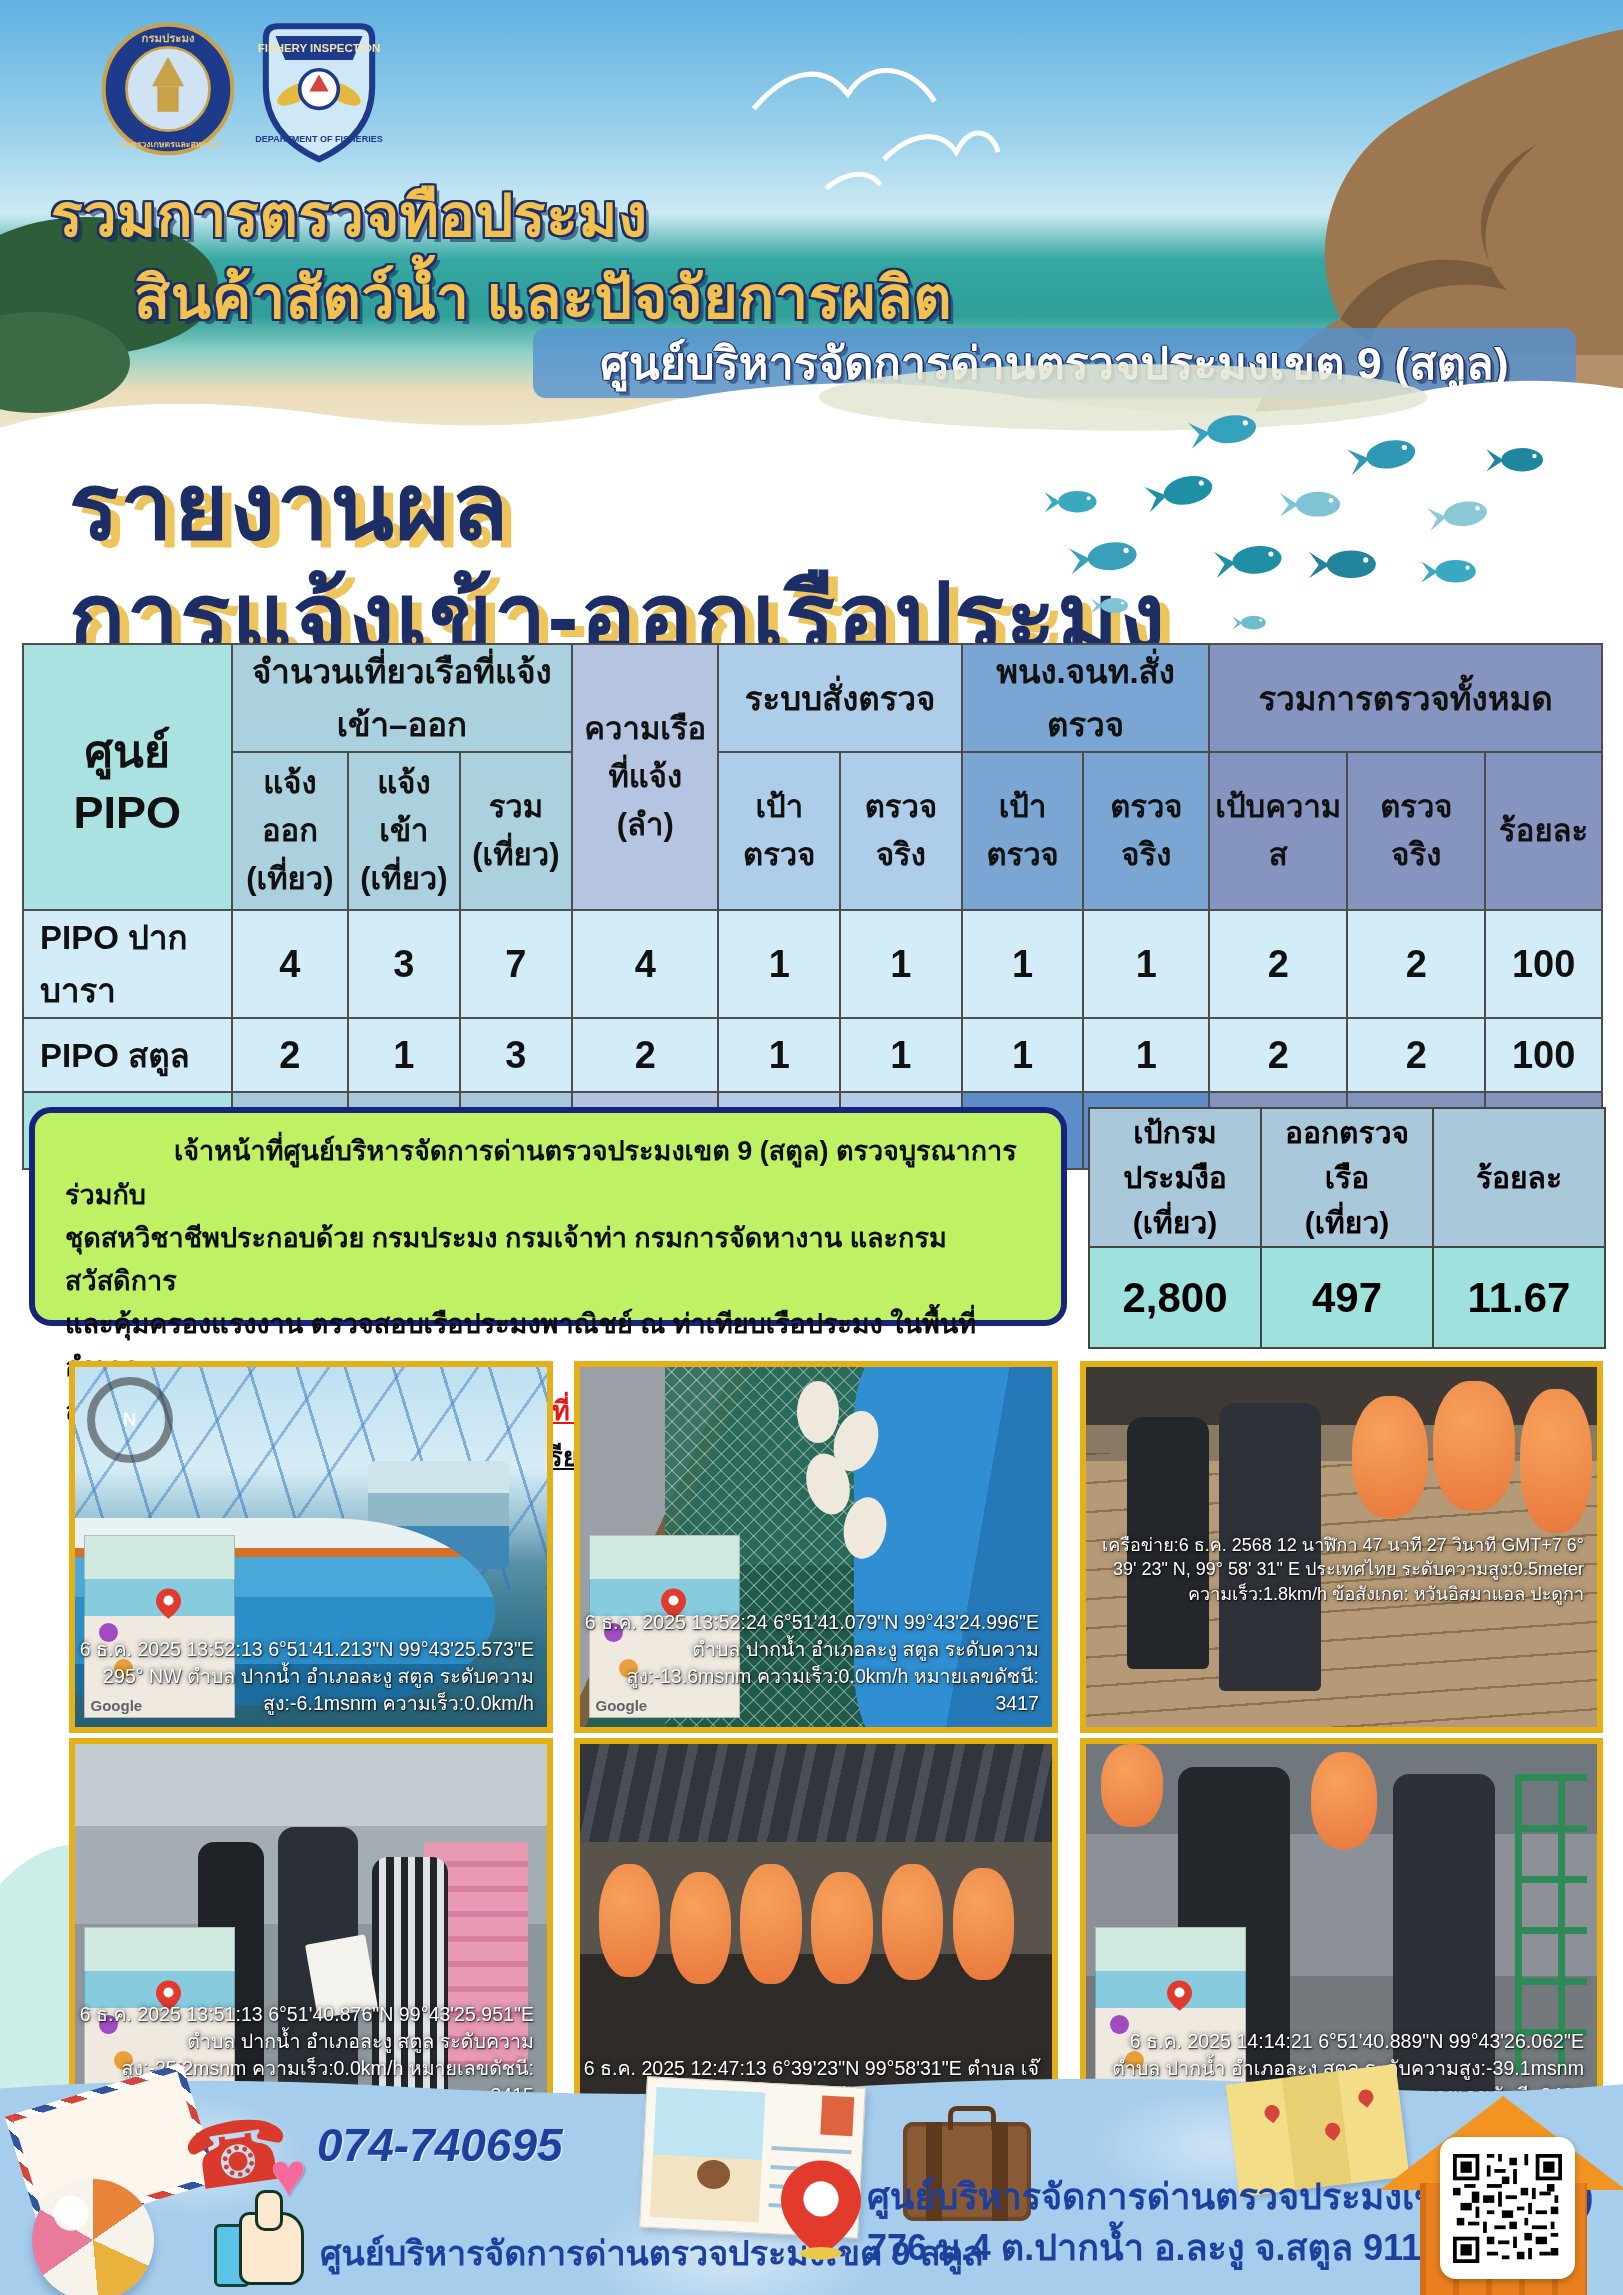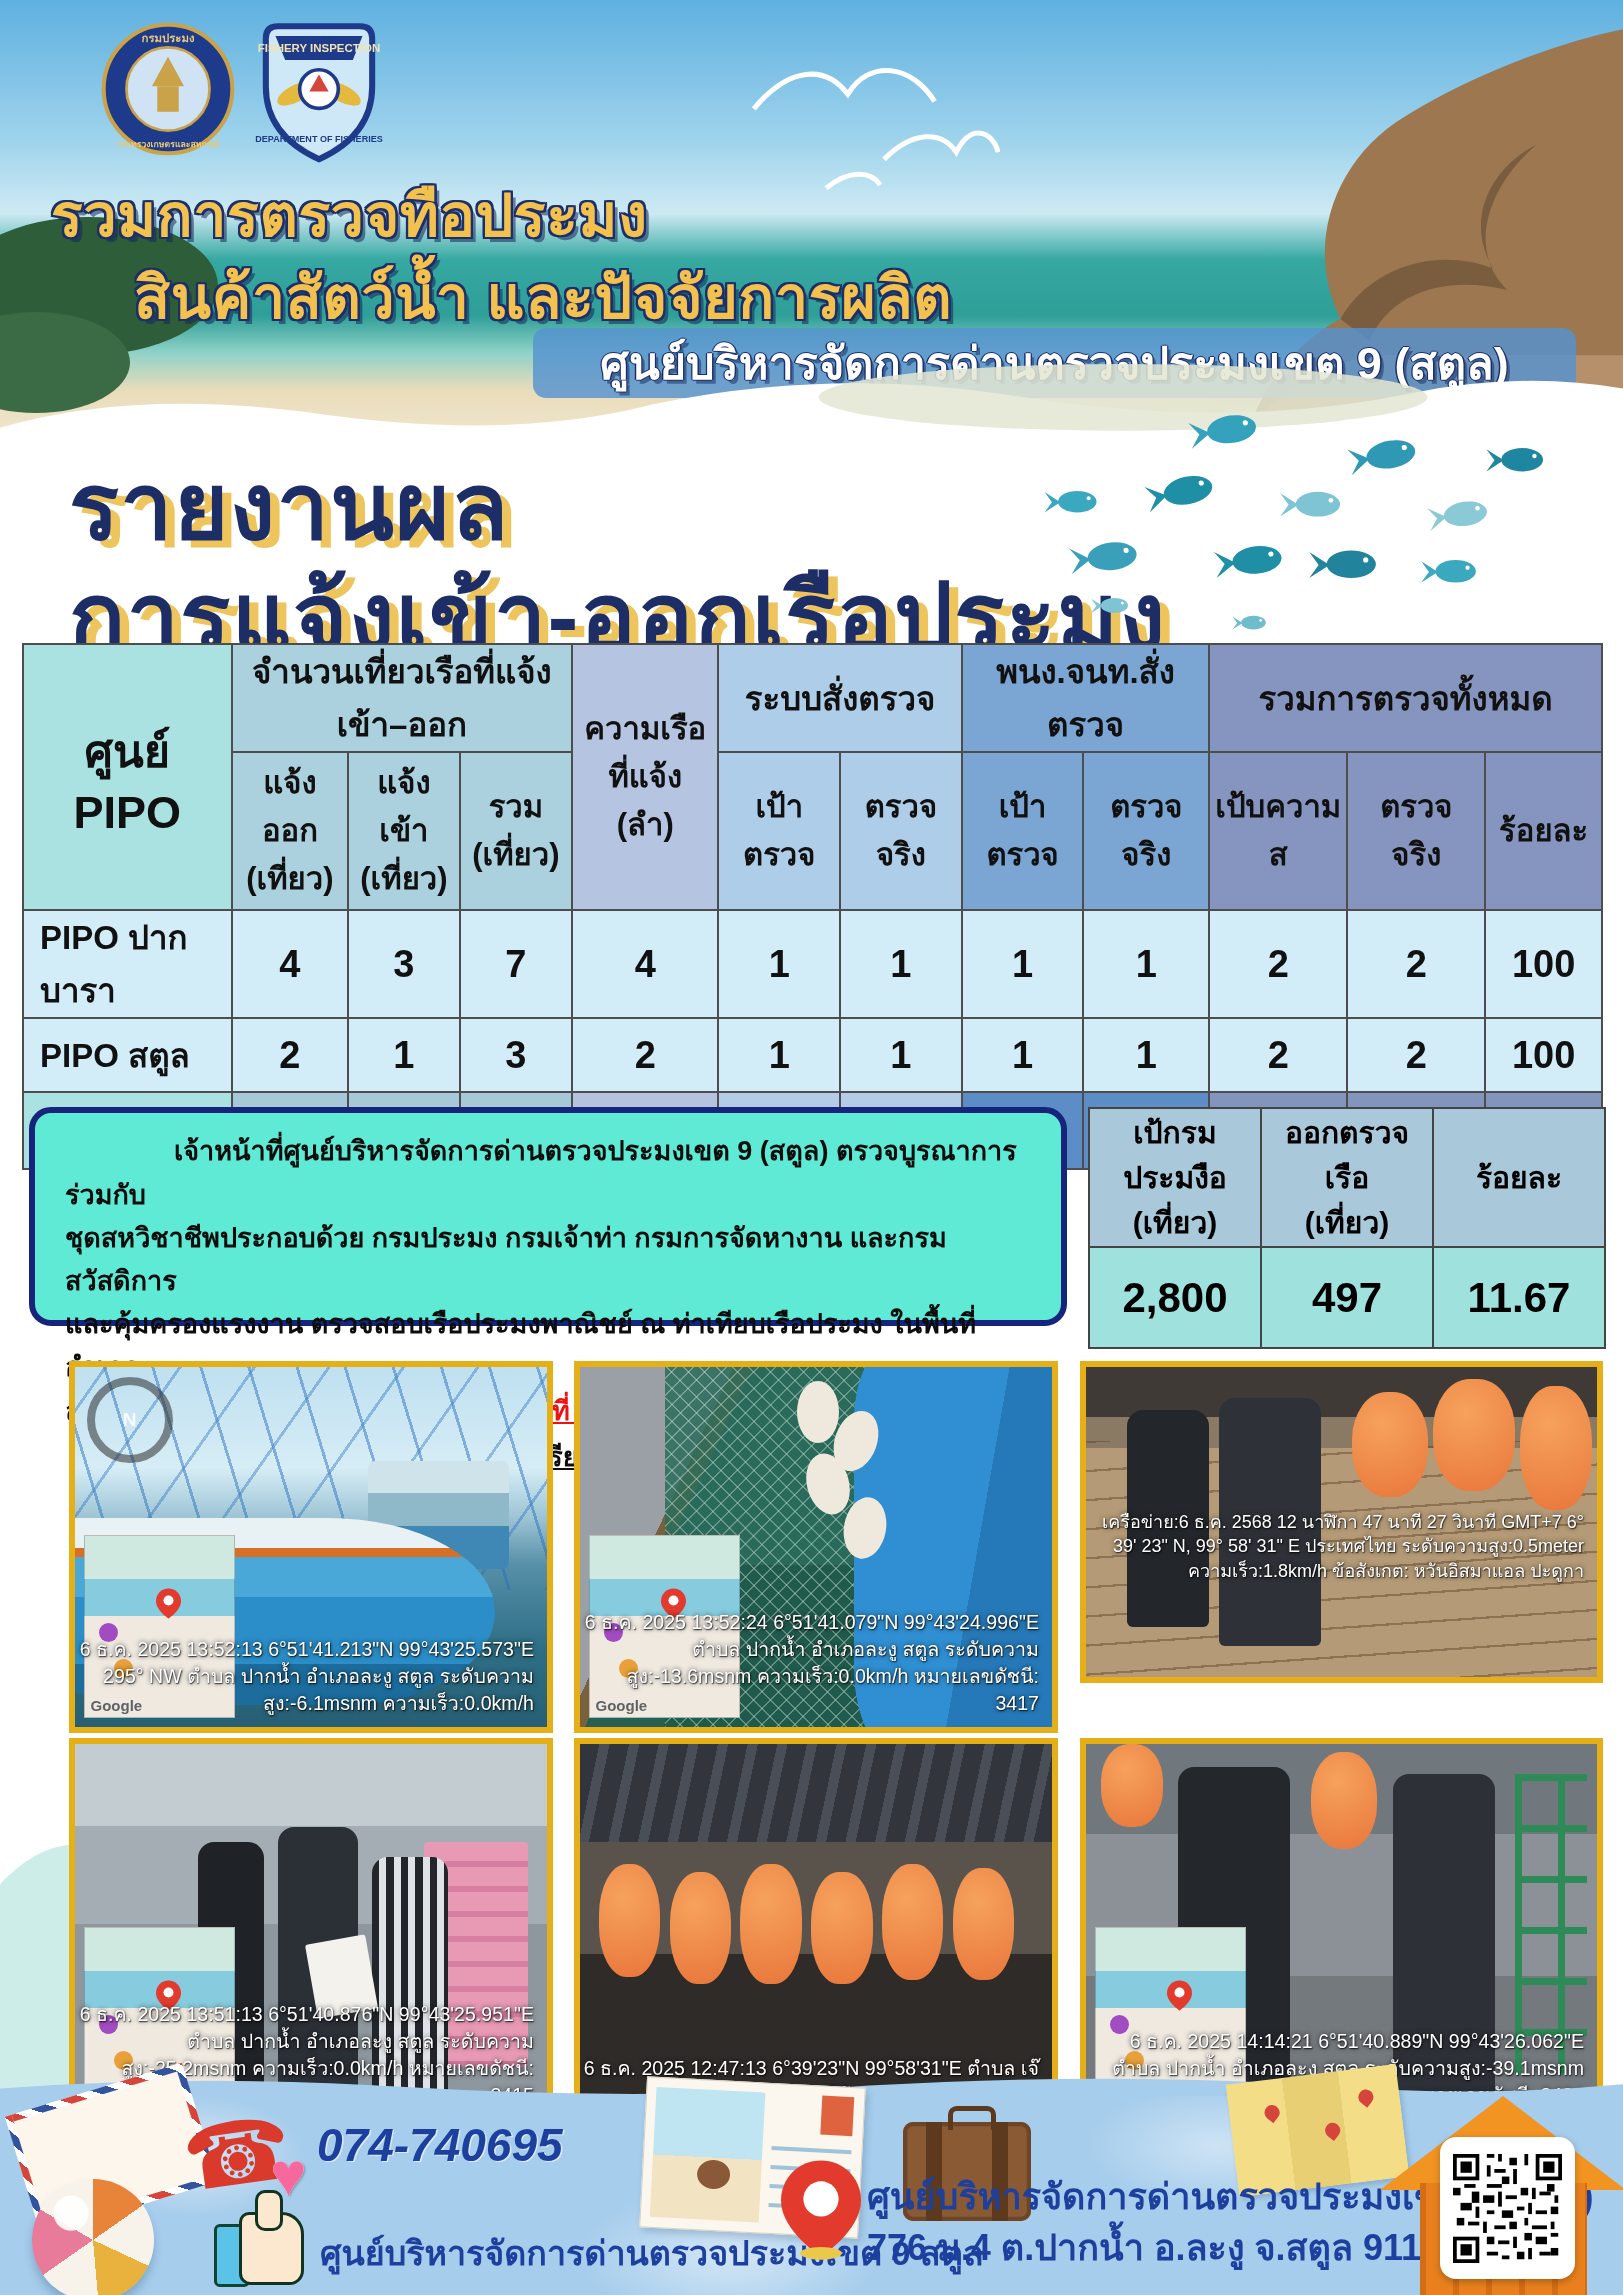--- a/index.html
+++ b/index.html
@@ -49,21 +49,21 @@
   .c-r3d{background:#5c8dc6;}
   .c-r3e{background:#8394bd;}
   .gh{font-size:33px;font-weight:bold;}
   .sh{font-size:31px;font-weight:bold;line-height:1.55;}
   .corner{font-size:45px;font-weight:bold;}
   .rlabel{font-size:33px;font-weight:bold;text-align:left !important;padding-left:16px !important;}
   .rtotal{font-size:38px;font-weight:bold;}
   .num{font-size:38px;font-weight:bold;}
 
   
-  .info{left:29px;top:1107px;width:1038px;height:219px;background:#5eead4;border:6.5px solid #16247c;
+  .info{left:29px;top:1107px;width:1038px;height:219px;background:#bef264;border:6.5px solid #16247c;
     border-radius:22px;box-sizing:border-box;padding:17.4px 30px 13px 30px;
     font-size:27px;font-weight:bold;color:#0d0d0d;line-height:1.6;}
   .info .indent{text-indent:109px;}
   .red-u{color:#ee1111;text-decoration:underline;}
   .info .last{text-align:center;text-decoration:underline;margin-top:2.9px;}
 
   
   table.stats{position:absolute;left:1088px;top:1107px;width:517px;border-collapse:collapse;table-layout:fixed;}
   table.stats td{border:2.2px solid #444;text-align:center;vertical-align:middle;}
   .st-h{background:#a9c8da;font-size:30px;font-weight:bold;line-height:1.5;height:109px;}
@@ -409,21 +409,21 @@
     <div class="cap">6 ธ.ค. 2025 13:52:24
 6°51'41.079"N 99°43'24.996"E
 ตำบล ปากน้ำ
 อำเภอละงู
 สตูล
 ระดับความสูง:-13.6msnm
 ความเร็ว:0.0km/h
 หมายเลขดัชนี: 3417</div>
   </div>
 
-  <div class="photo p3bg" style="left:1080px;top:1361px;width:523px;height:322px">
+  <div class="photo p3bg" style="left:1080px;top:1361px;width:523px;height:372px">
     <div class="planks"></div>
     <div class="fig" style="left:8%;top:14%;width:16%;height:70%;background:#23262b"></div>
     <div class="fig" style="left:26%;top:10%;width:20%;height:80%;background:#2e3238"></div>
     <div class="vest" style="left:52%;top:8%;width:15%;height:34%"></div>
     <div class="vest" style="left:68%;top:4%;width:16%;height:36%"></div>
     <div class="vest" style="left:85%;top:6%;width:14%;height:40%"></div>
     <div class="cap mid" style="font-size:18px">เครือข่าย:6 ธ.ค. 2568 12 นาฬิกา 47 นาที 27 วินาที GMT+7
 6° 39' 23" N, 99° 58' 31" E
 ประเทศไทย
 ระดับความสูง:0.5meter

